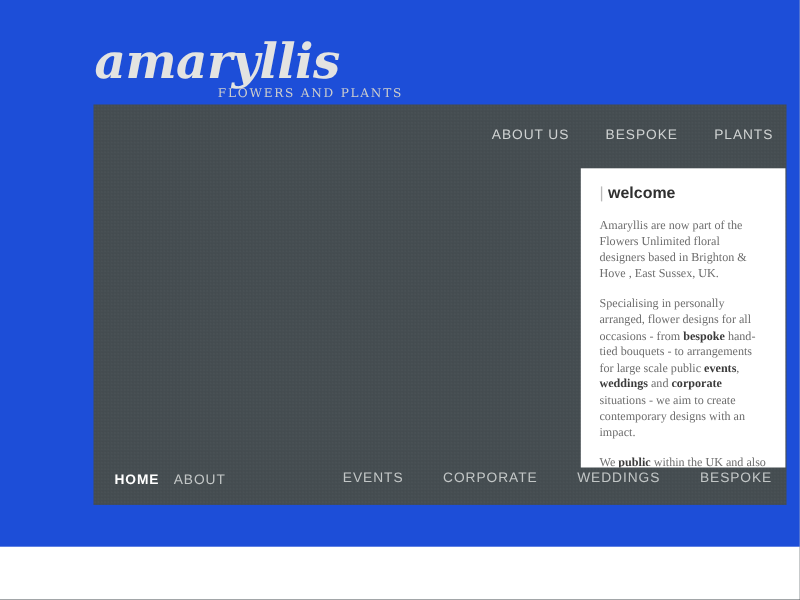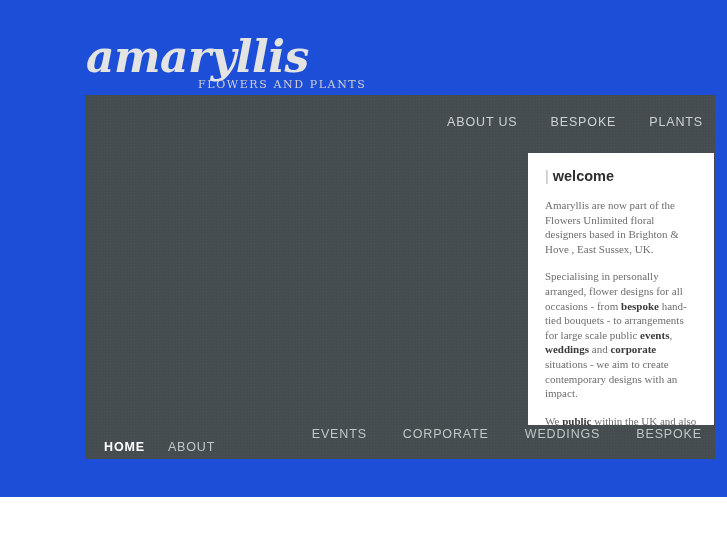--- a/index.html
+++ b/index.html
@@ -136,23 +136,23 @@
   #bottom-nav {
     position: absolute;
     left: 0;
     right: 0;
     top: 325px;
     height: 34px;
   }
   #bottom-nav-left {
     position: absolute;
     left: 19px;
-    top: 19px;
+    top: 8px;
     display: flex;
-    gap: 23px;
+    gap: 13px;
     align-items: center;
   }
   #bottom-nav-right {
     position: absolute;
     right: 13px;
     top: 6px;
     display: flex;
     gap: 36px;
     align-items: center;
   }

